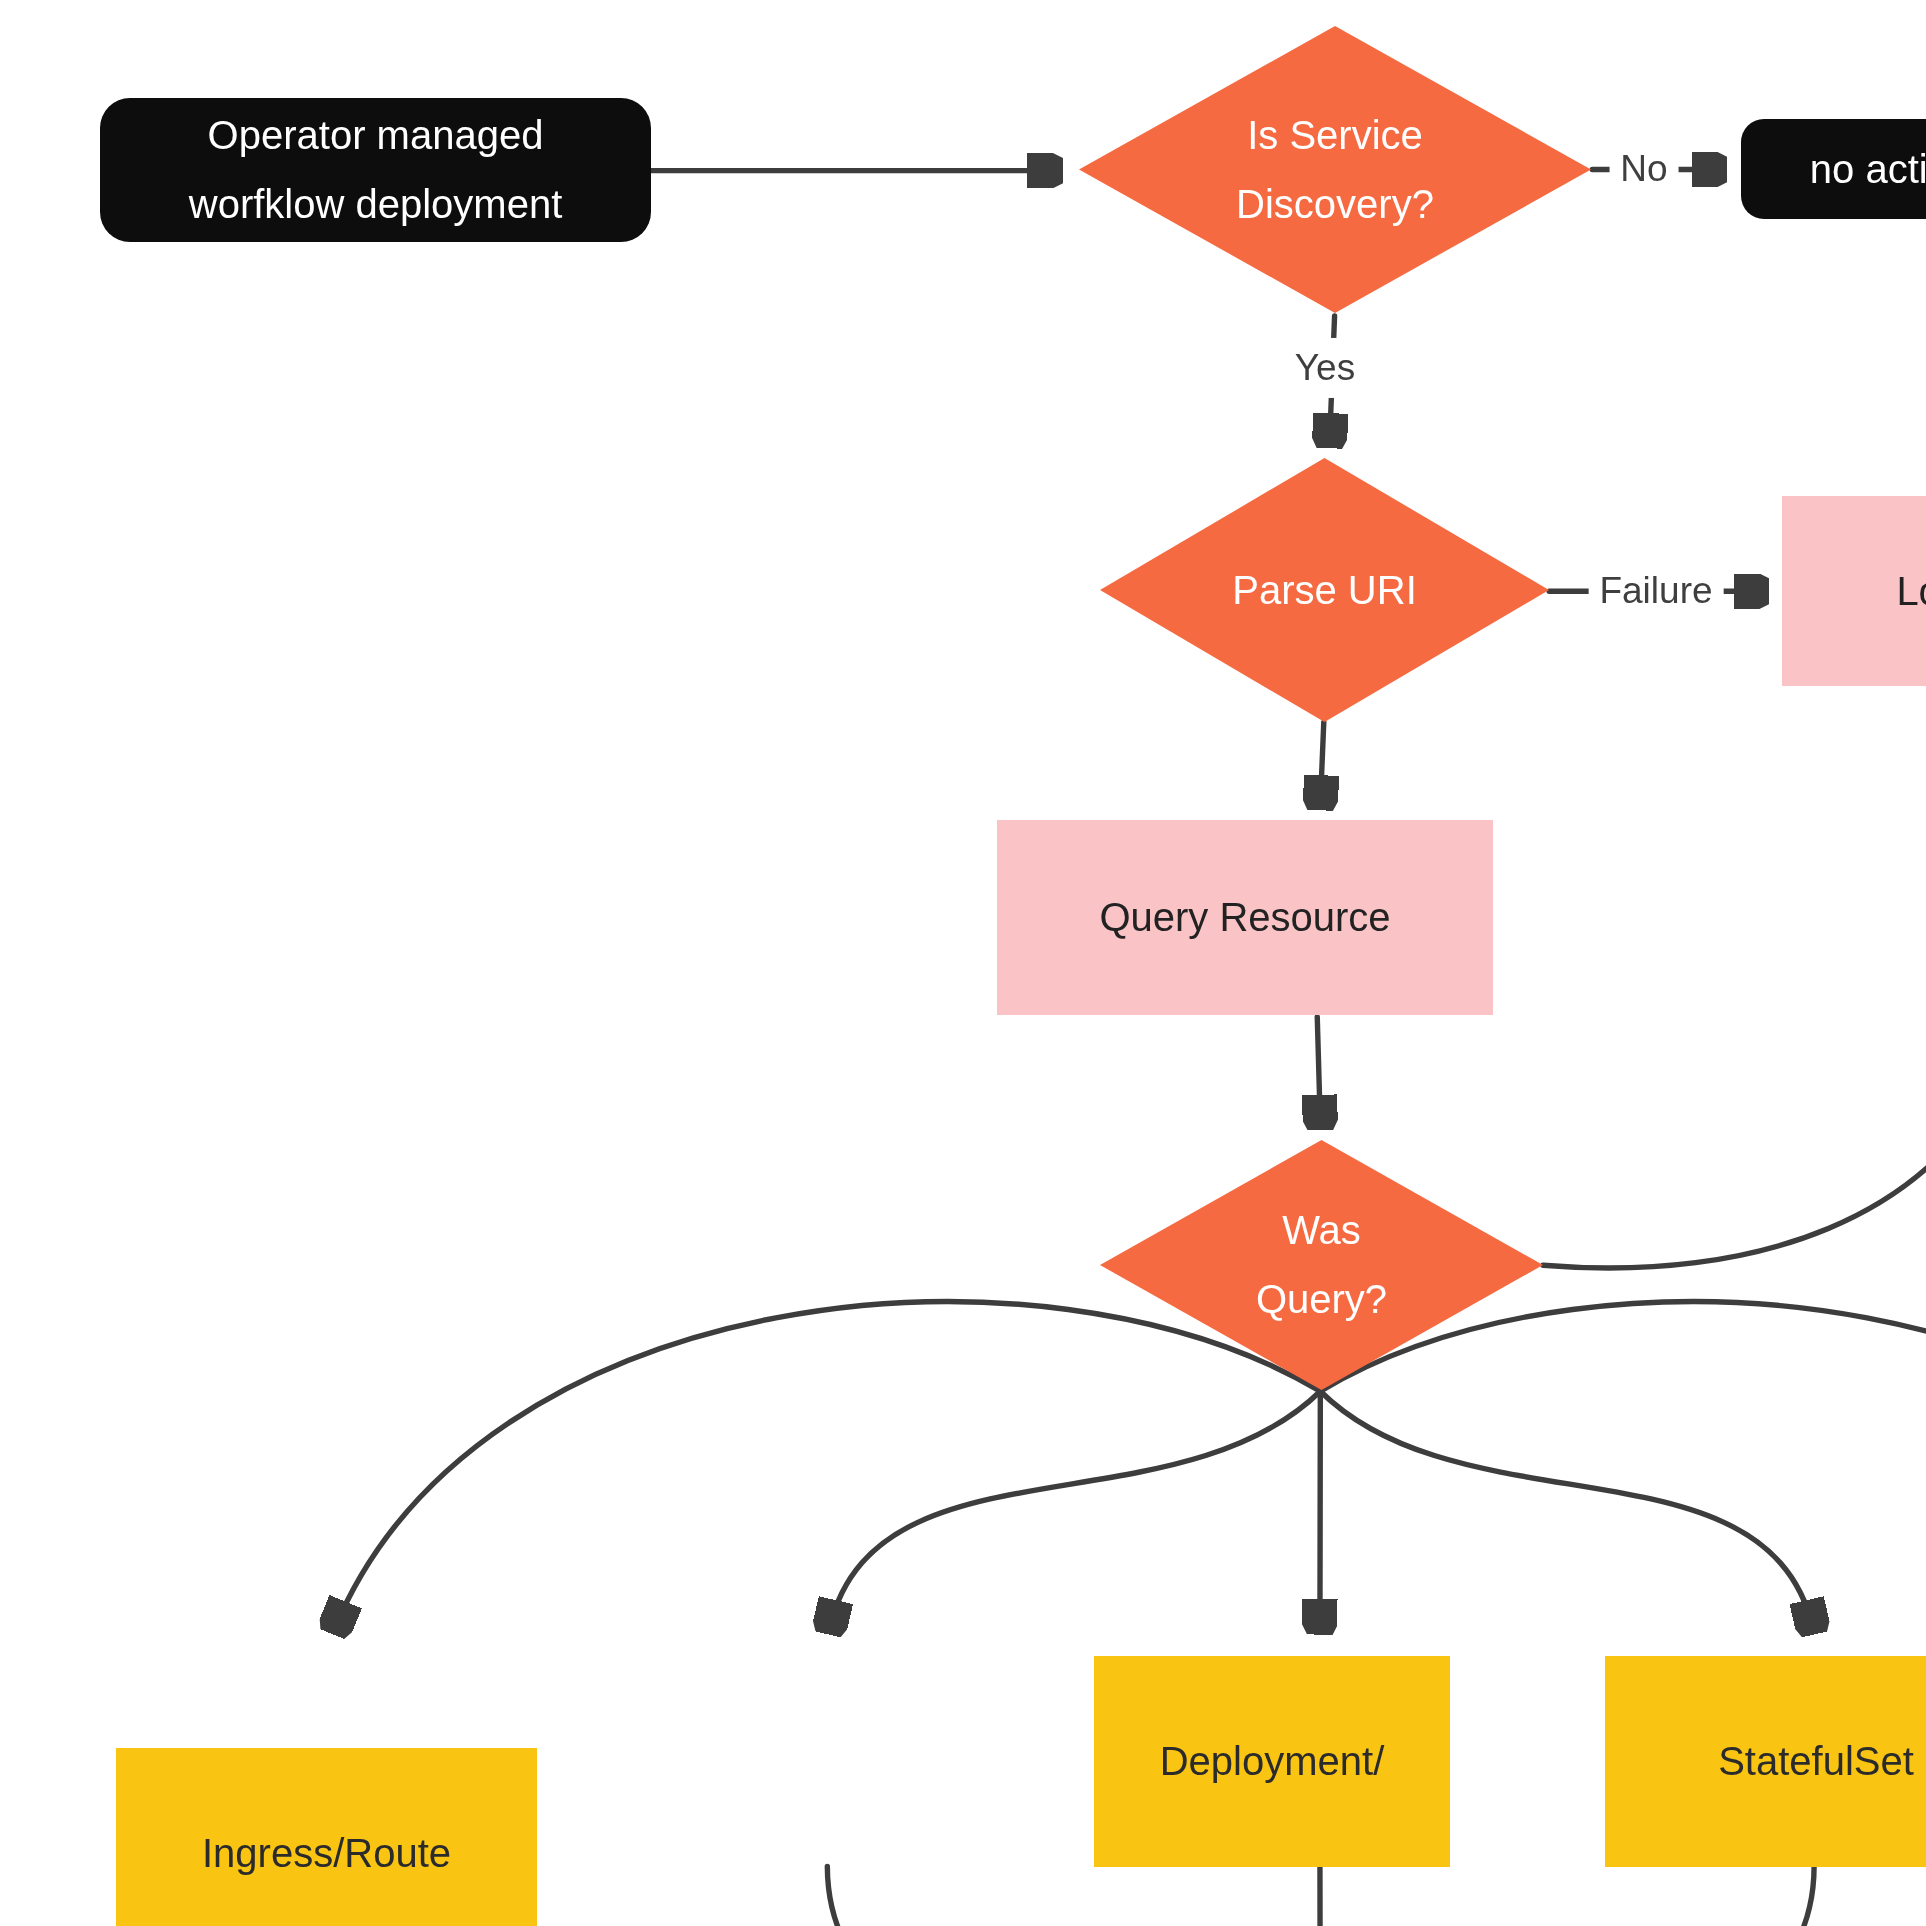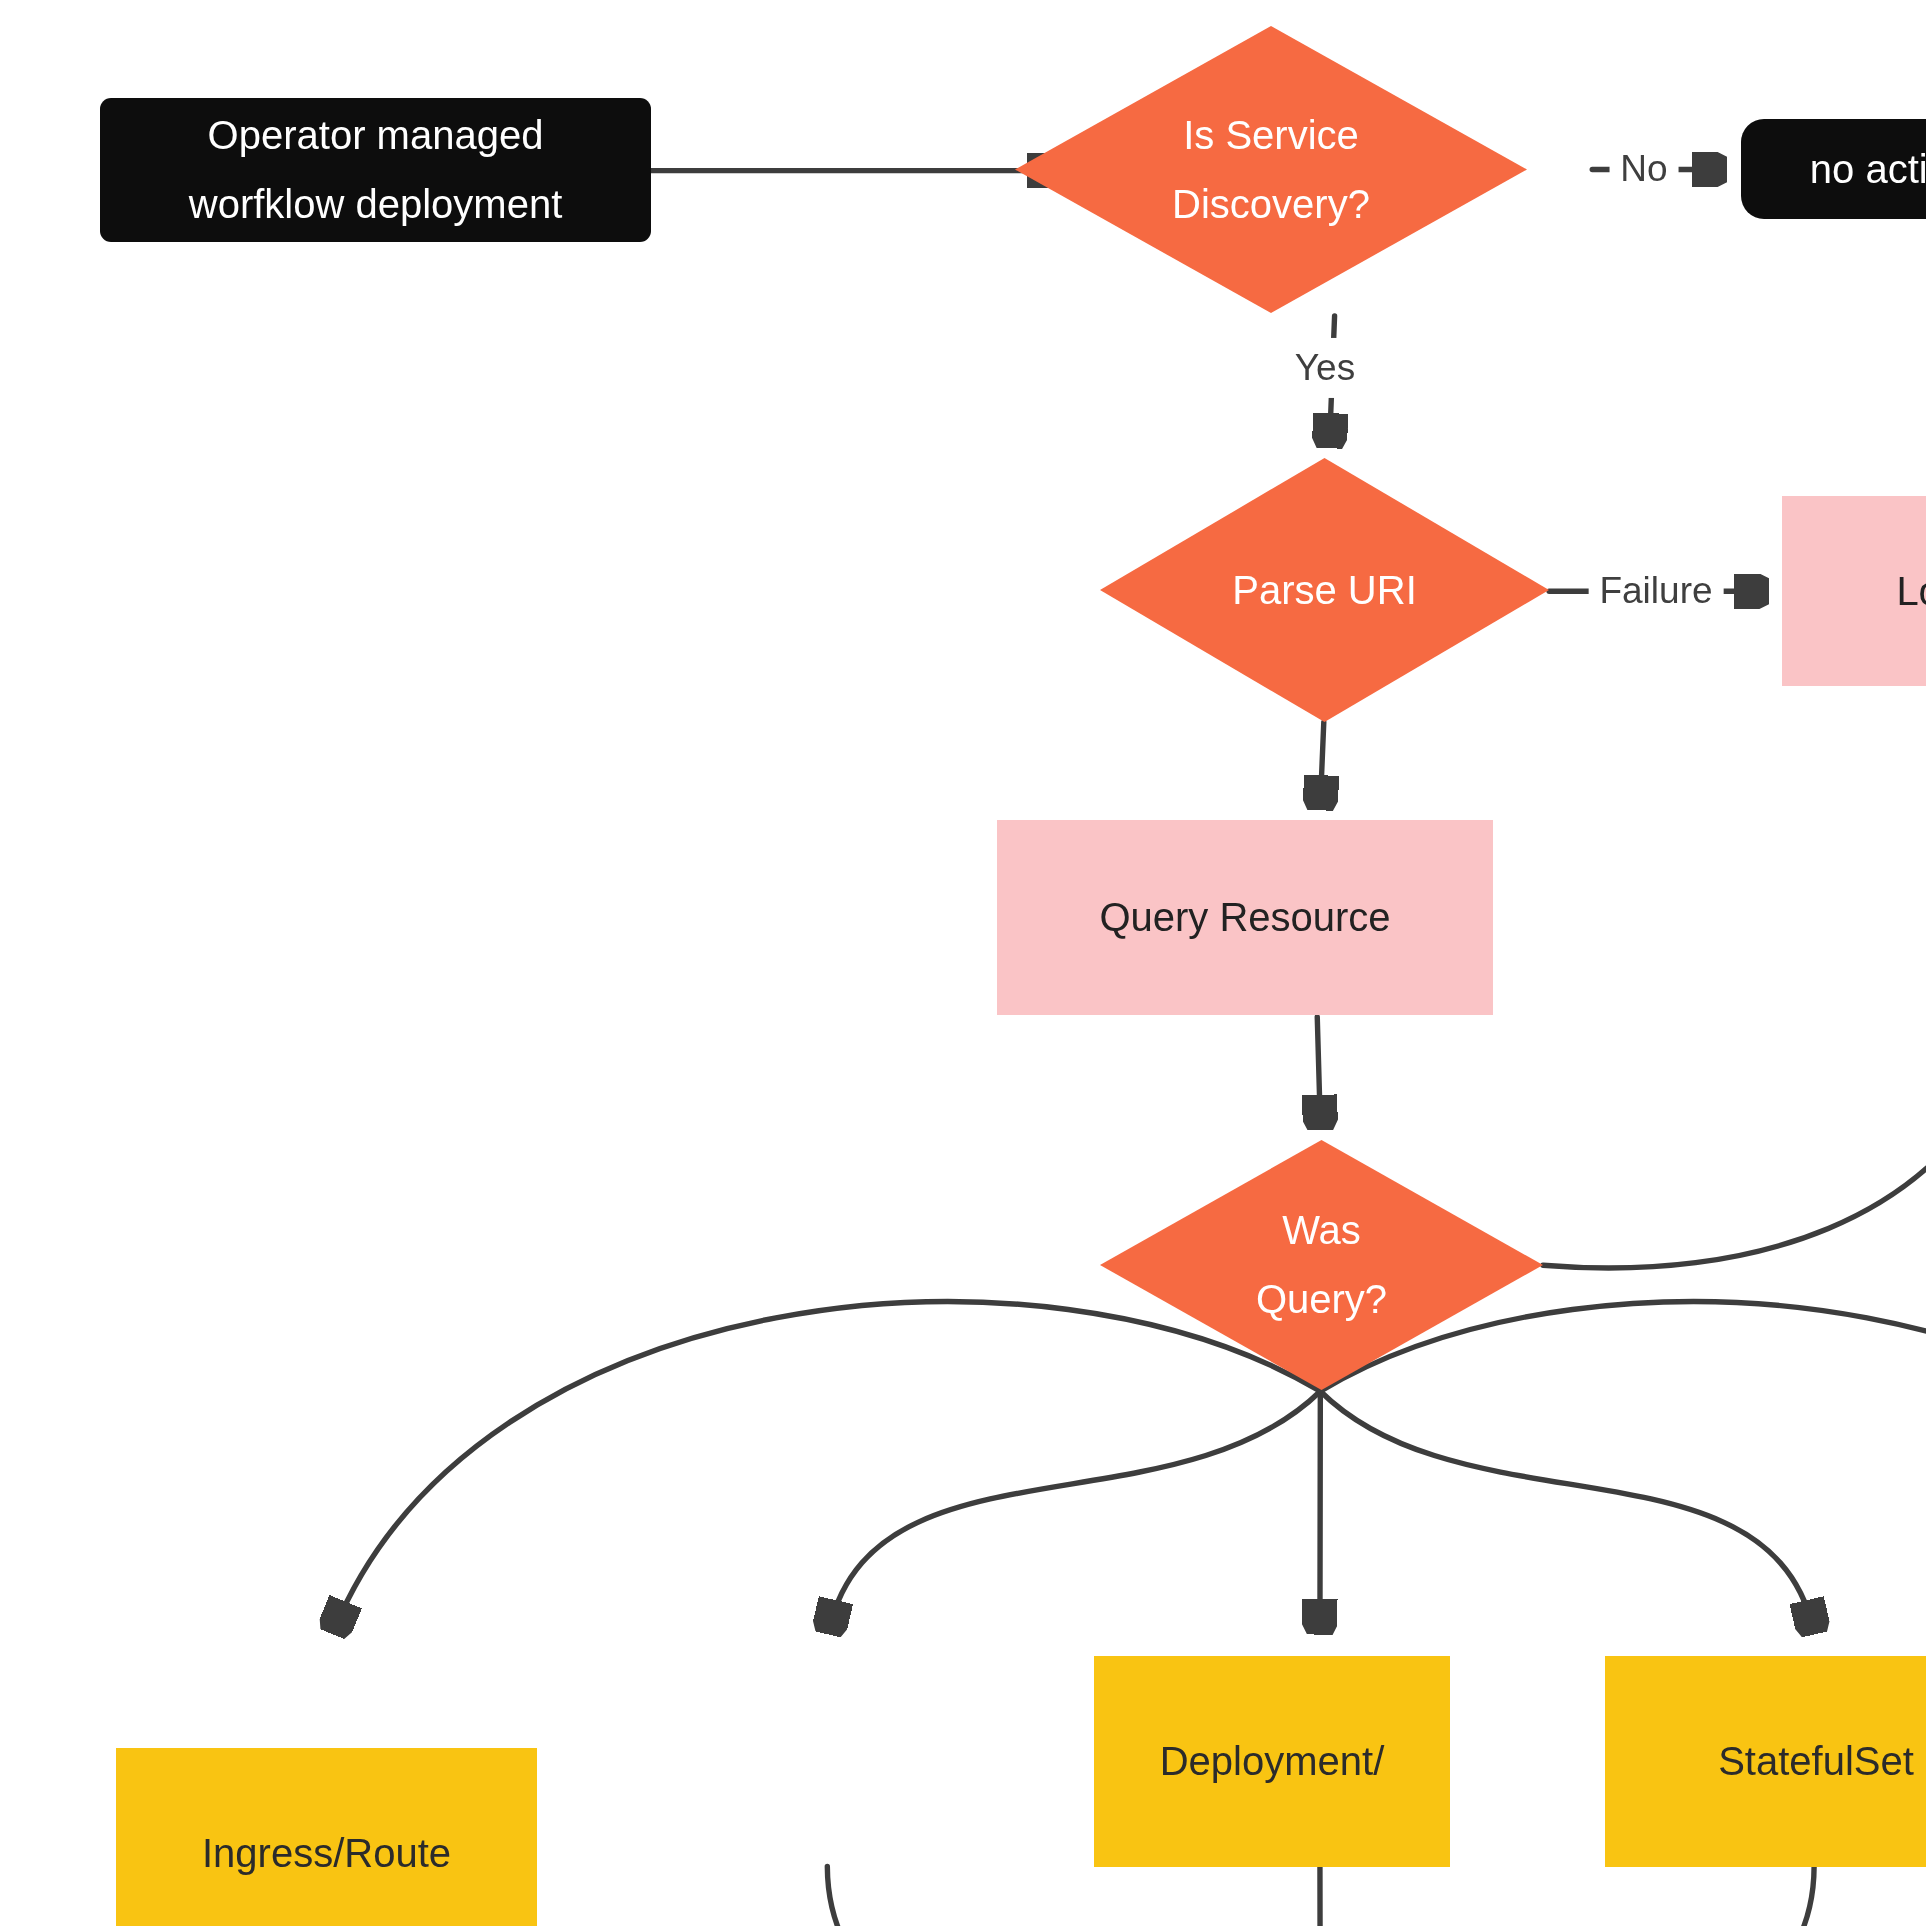--- a/index.html
+++ b/index.html
@@ -10,21 +10,21 @@
     font-family:"Liberation Sans","DejaVu Sans",sans-serif;
     overflow:hidden;
   }
   #edges{position:absolute;left:0;top:0;width:2606px;height:2789px;}
   #edges path, #edges line{stroke:#3D3D3D;stroke-width:14;fill:none;stroke-linecap:round;}
   .node{
     position:absolute;display:flex;flex-direction:column;
     align-items:center;justify-content:center;text-align:center;
     font-size:40px;line-height:1.72;
   }
-  .terminal{background:#0D0D0D;color:#ffffff;border-radius:11px;}
+  .terminal{background:#0D0D0D;color:#ffffff;border-radius:30px;}
   .process{background:#FAC4C6;color:#222222;}
   .resource{background:#F9C412;color:#2B2B2B;}
   .decision{
     background:#F66A42;color:#ffffff;
     clip-path:polygon(50% 0%,100% 50%,50% 100%,0% 50%);
   }
   .edge-label{
     position:absolute;transform:translate(-50%,-50%);
     background:#ffffff;color:#3F3F3F;
     font-size:37px;line-height:1.5;text-align:center;
@@ -61,21 +61,21 @@
     <path d="M 6012 4846 C 6190 5140 6430 5490 6295 5770 C 6130 6130 5150 6720 4010 6935" marker-end="url(#arrow)"></path>
     <path d="M 3915 5824 H 4590" marker-end="url(#arrow)"></path>
     <path d="M 3430 6125 L 3432 6665" marker-end="url(#arrow)"></path>
   </svg>
 
   <div class="node terminal" style="left:100px;top:98px;width:551px;height:144px;">
     <div>Operator managed</div>
     <div>worfklow  deployment</div>
   </div>
 
-  <div class="node decision" style="left:1015px;top:26px;width:512px;height:287px;">
+  <div class="node decision" style="left:1079px;top:26px;width:512px;height:287px;">
     <div>Is Service</div>
     <div>Discovery?</div>
   </div>
 
   <div class="node terminal" style="left:1741px;top:119px;width:300px;height:100px;border-radius:23px;">
     <div>no action</div>
   </div>
 
   <div class="node decision" style="left:1100px;top:458px;width:449px;height:264px;">
     <div>Parse URI</div>

